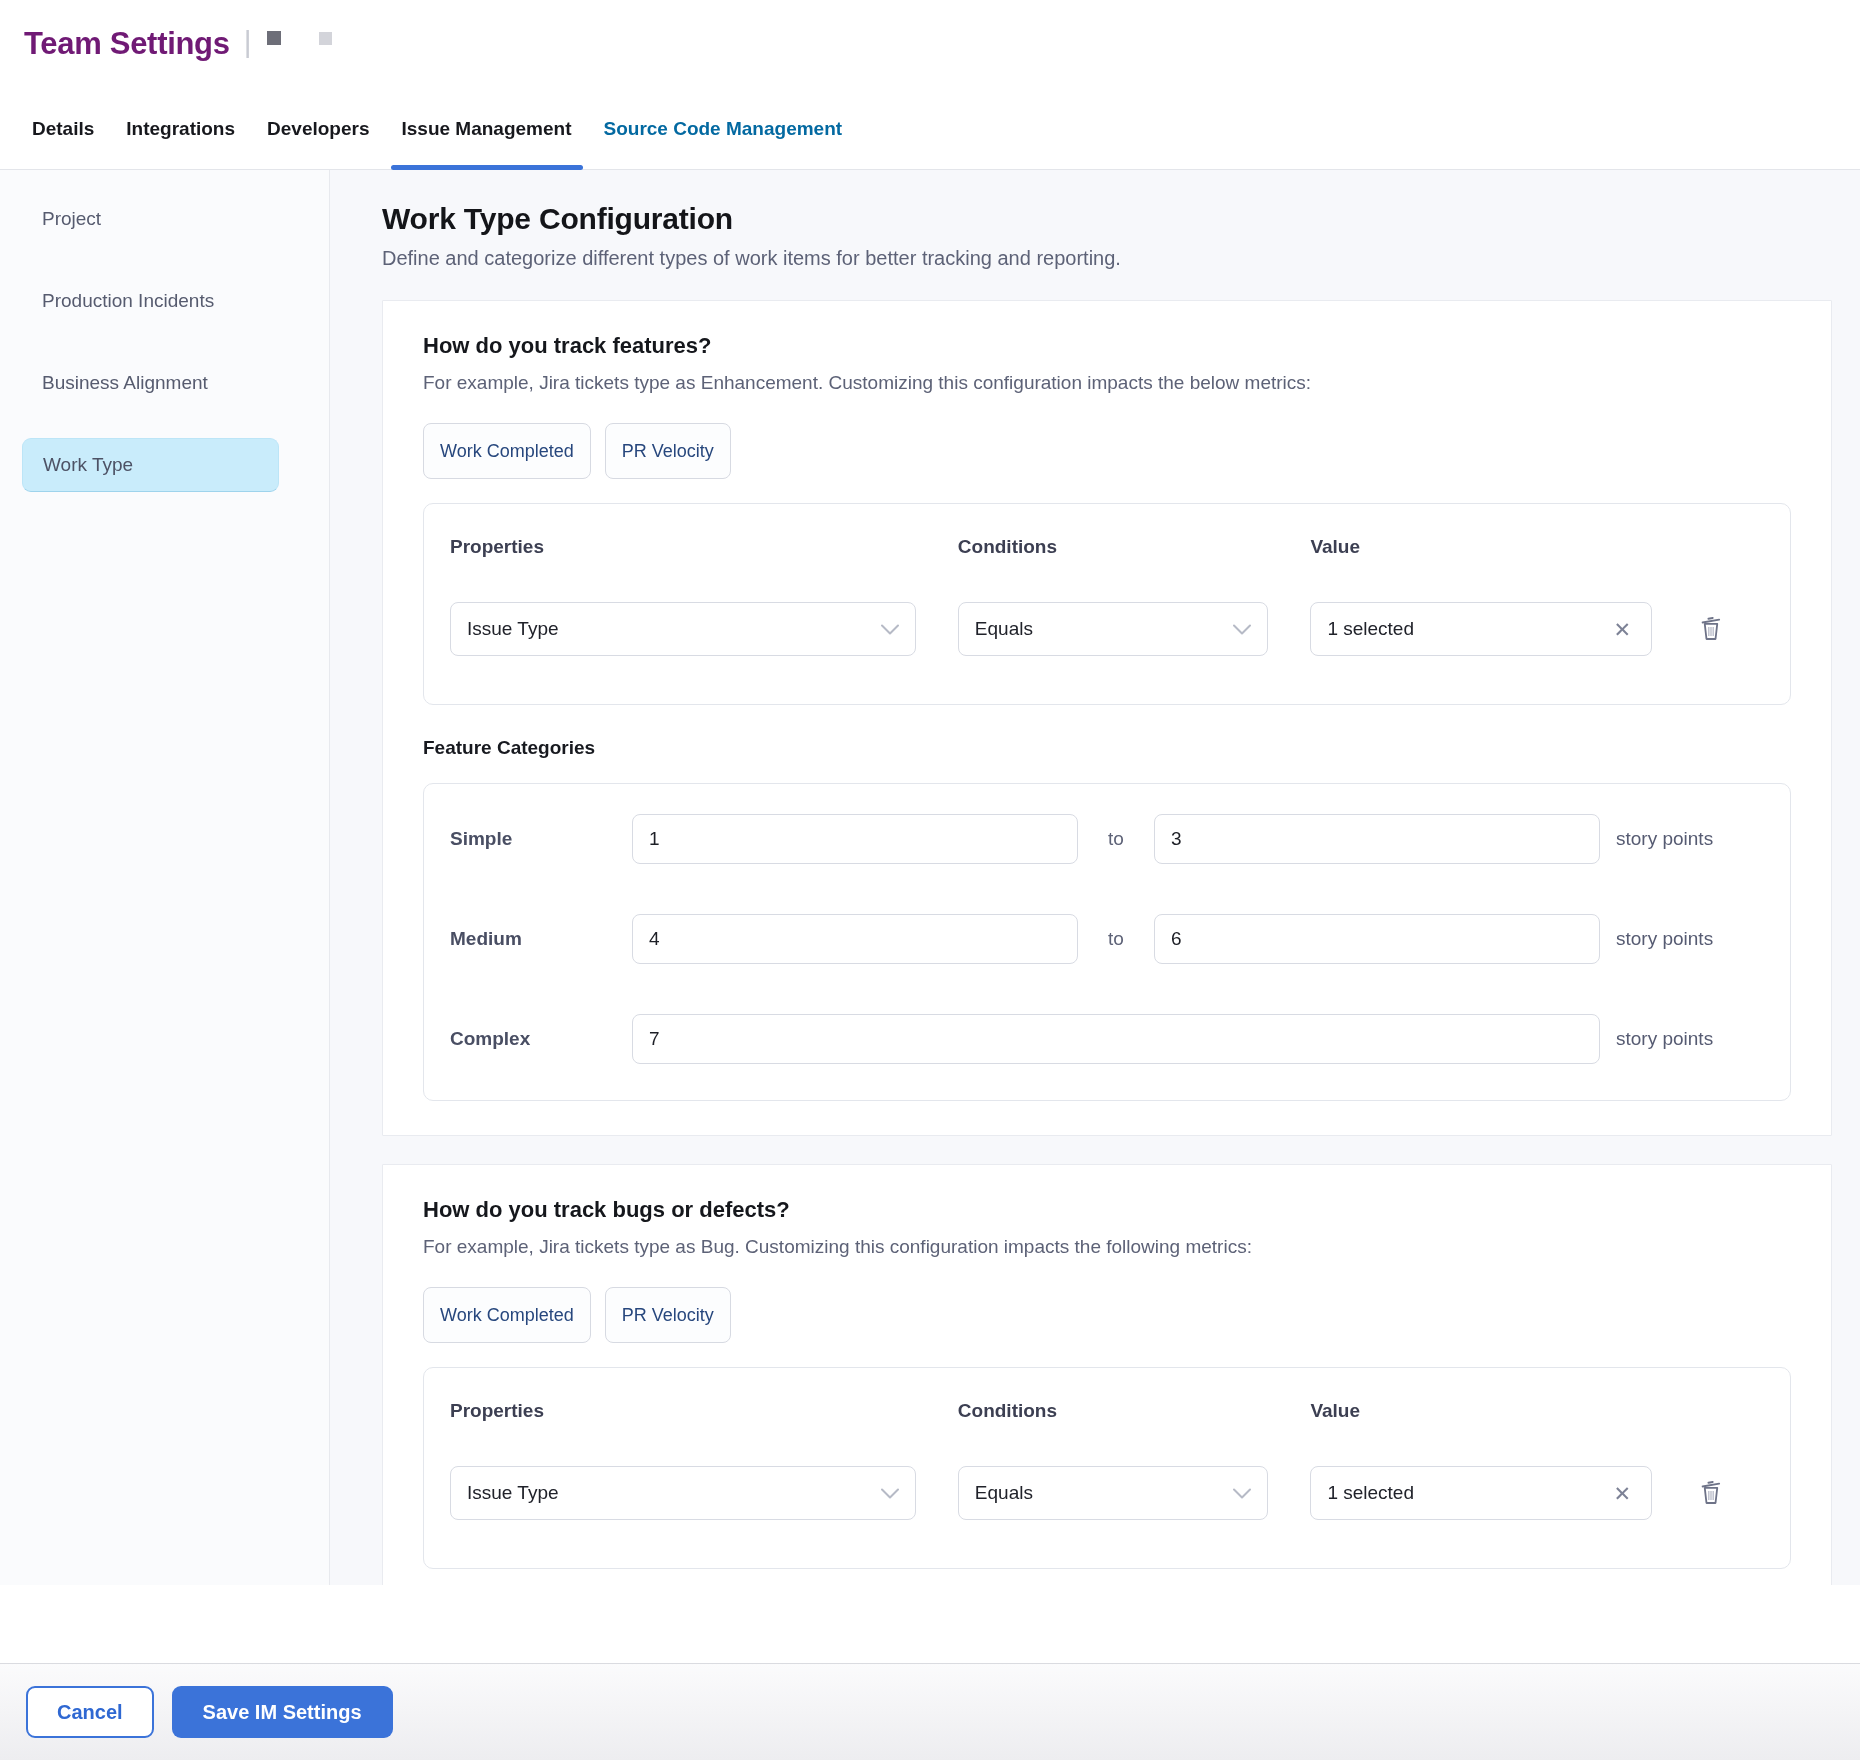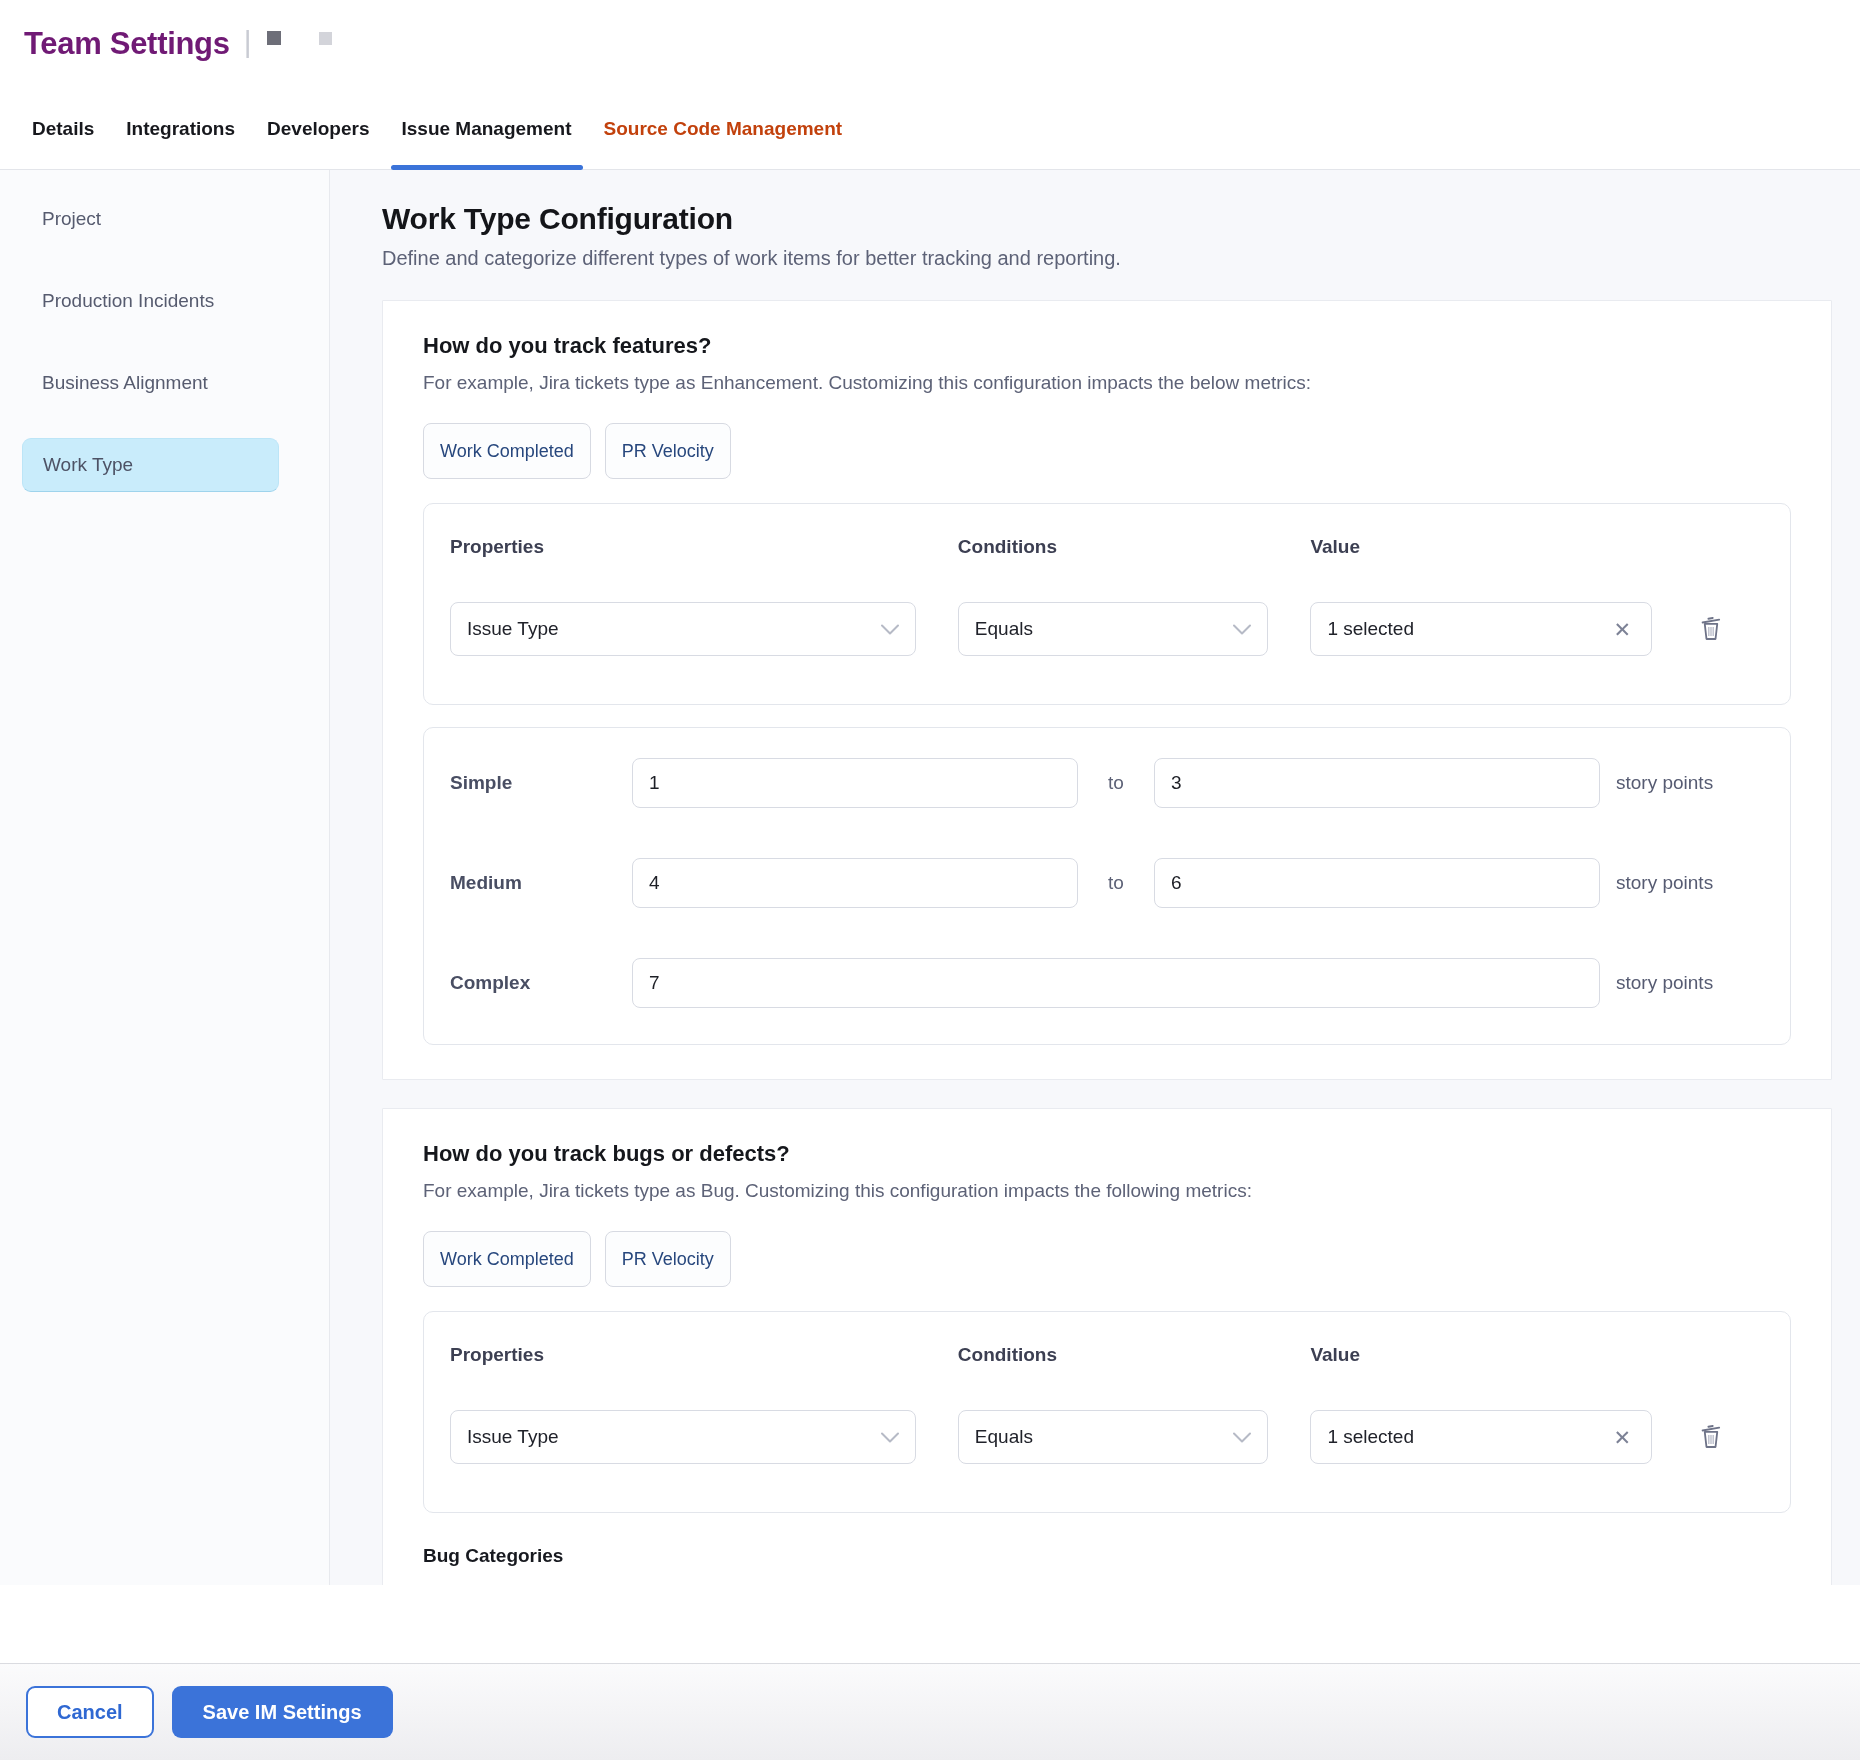--- a/index.html
+++ b/index.html
@@ -17,21 +17,21 @@
   .header-title { font-size:31px; font-weight:700; color:#701a75; letter-spacing:-0.3px; }
   .header-sep { color:#c9cbd3; font-size:30px; font-weight:300; margin:0 16px 0 14px; transform:translateY(-2px); }
   .sq { display:inline-block; transform:translateY(-6px); }
   .sq-dark { width:14px; height:14px; background:#6d6e78; margin-right:38px; }
   .sq-light { width:13px; height:13px; background:#d3d4da; }
 
   
   .tabbar { height:82px; flex:none; display:flex; align-items:stretch; padding-left:16px; border-bottom:1px solid #e3e5ea; background:#fff; }
   .tab { position:relative; display:flex; align-items:center; padding:0 16px; font-size:19px; font-weight:600; color:#17181d; cursor:pointer; white-space:nowrap; }
   .tab.active::after { content:""; position:absolute; left:5px; right:5px; bottom:-1px; height:5px; border-radius:5px; background:#3b73d9; }
-  .tab.disabled { color:#c2410c; }
+  .tab.disabled { color:#0369a1; }
 
   
   .body-region { height:1415px; flex:none; display:flex; overflow:hidden; background:#f7f8fb; }
   .sidebar { width:330px; flex:none; background:#fafbfd; border-right:1px solid #e7e9ee; padding-top:22px; }
   .side-item { height:54px; display:flex; align-items:center; margin:0 50px 28px 22px; padding-left:20px; border-radius:9px; font-size:19px; color:#565b6f; cursor:pointer; }
   .side-item.active { background:#c9ecfb; border:1px solid #bce5f7; border-bottom-color:#9ed3ec; color:#4d5265; }
 
   .main { flex:1; padding:30px 28px 0 52px; overflow:hidden; }
   .page-title { margin:0; font-size:30px; line-height:38px; font-weight:700; color:#141519; letter-spacing:-0.2px; }
   .page-subtitle { margin:6px 0 0; font-size:20px; line-height:28px; color:#5d6277; }
@@ -144,20 +144,21 @@
               <line x1="9.6" y1="4.4" x2="13.6" y2="3.7" stroke="#6e7388" stroke-width="1.7" stroke-linecap="round"></line>
               <path d="M6.2 9.2 L7.8 23.2 H16.2 L17.8 9.2 Z" stroke="#6e7388" stroke-width="1.7" stroke-linejoin="round"></path>
               <line x1="10" y1="12" x2="10" y2="20.5" stroke="#a7abbb" stroke-width="1"></line>
               <line x1="12" y1="12" x2="12" y2="20.5" stroke="#a7abbb" stroke-width="1"></line>
               <line x1="14" y1="12" x2="14" y2="20.5" stroke="#a7abbb" stroke-width="1"></line>
             </svg>
           </span>
         </button>
       </div>
 
+      <h3 class="cat-heading">Feature Categories</h3>
 
       <div class="cat-box">
         <div class="cat-row">
           <span class="cat-label">Simple</span>
           <input class="cat-input" value="1" style="">
           <span class="to">to</span>
           <input class="cat-input" value="3" style="">
           <span class="unit">story points</span>
         </div>
         <div class="cat-row">

